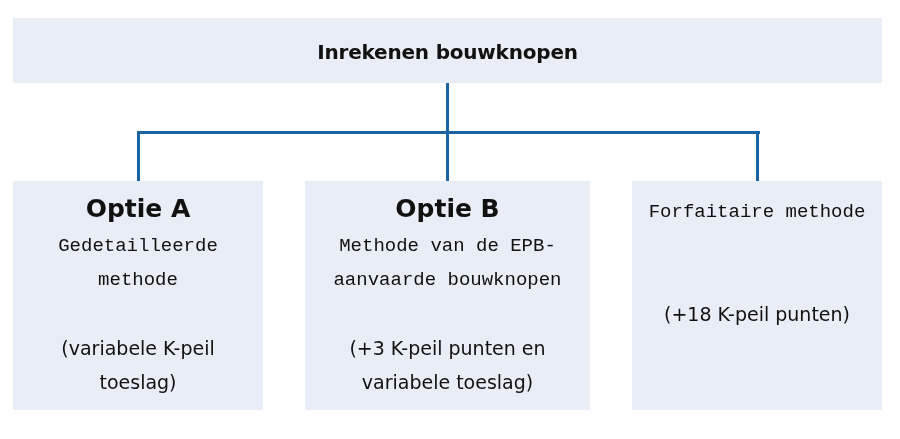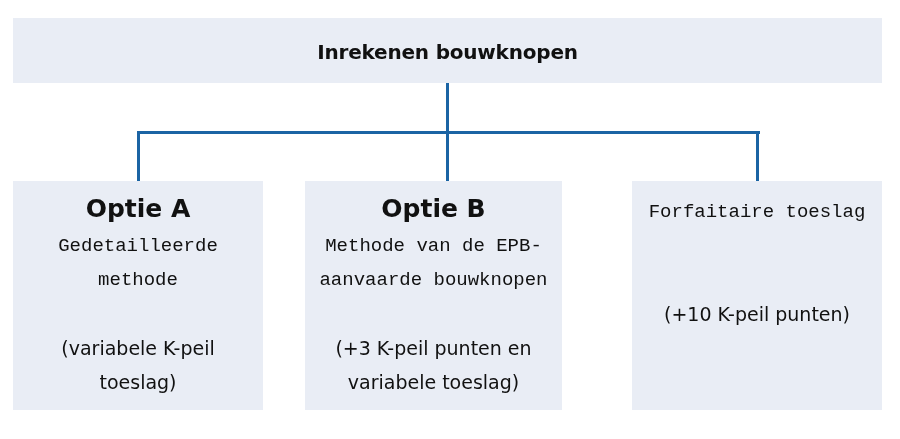--- a/index.html
+++ b/index.html
@@ -35,21 +35,21 @@
       font-size: 20px;
       letter-spacing: -0.2px;
       margin-top: 2px;
     }
     .opt {
       top: 181px;
       height: 229px;
       padding-top: 14px;
     }
     .opt-a { left: 13px; width: 250px; }
-    .opt-b { left: 305px; width: 257px; }
+    .opt-b { left: 305px; width: 285px; }
     .opt-c { left: 632px; width: 250px; }
     .opt-title {
       font-weight: bold;
       font-size: 25px;
       line-height: 28px;
       margin-bottom: 6px;
     }
     .opt-desc, .opt-note {
       font-size: 19px;
       line-height: 34px;
@@ -86,15 +86,15 @@
 
 <div class="box opt opt-b">
   <div class="opt-title">Optie B</div>
   <div class="opt-desc">Methode van de EPB-
 aanvaarde bouwknopen</div>
   <div class="opt-note">(+3 K-peil punten en
 variabele toeslag)</div>
 </div>
 
 <div class="box opt opt-c">
-  <div class="opt-desc">Forfaitaire toeslag</div>
-  <div class="opt-note">(+10 K-peil punten)</div>
+  <div class="opt-desc">Forfaitaire methode</div>
+  <div class="opt-note">(+18 K-peil punten)</div>
 </div>
 
 </body></html>

